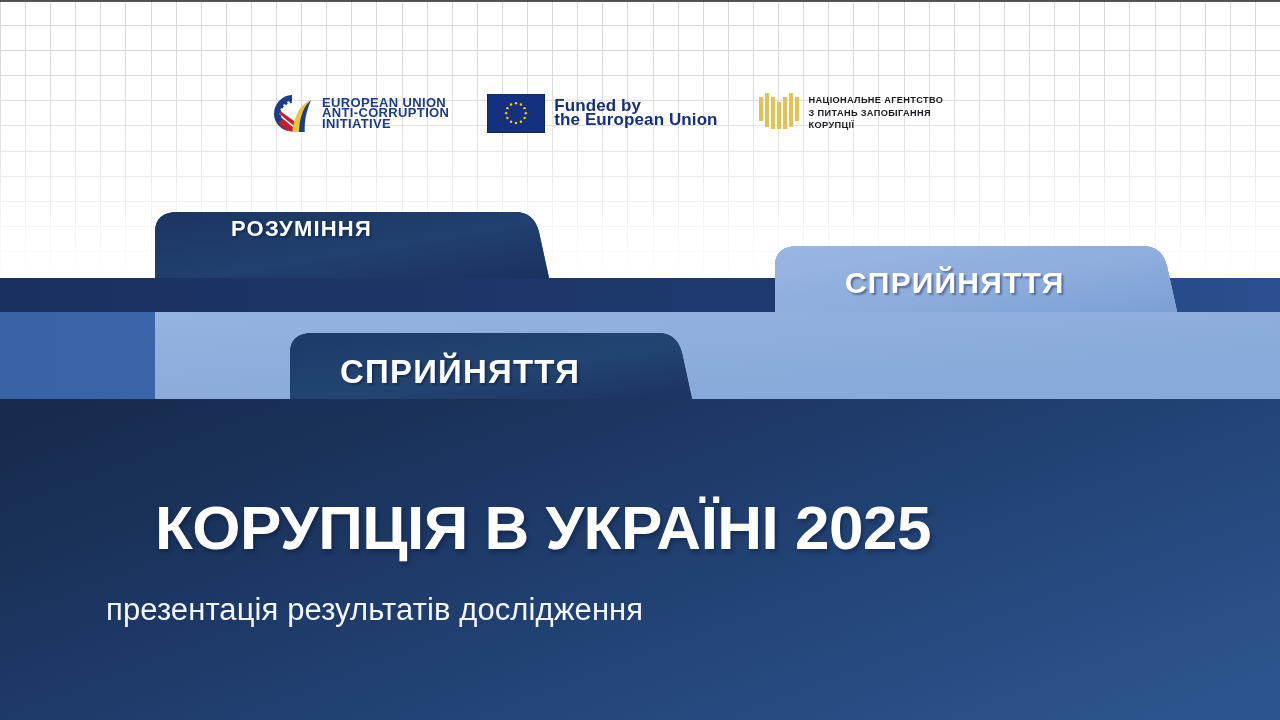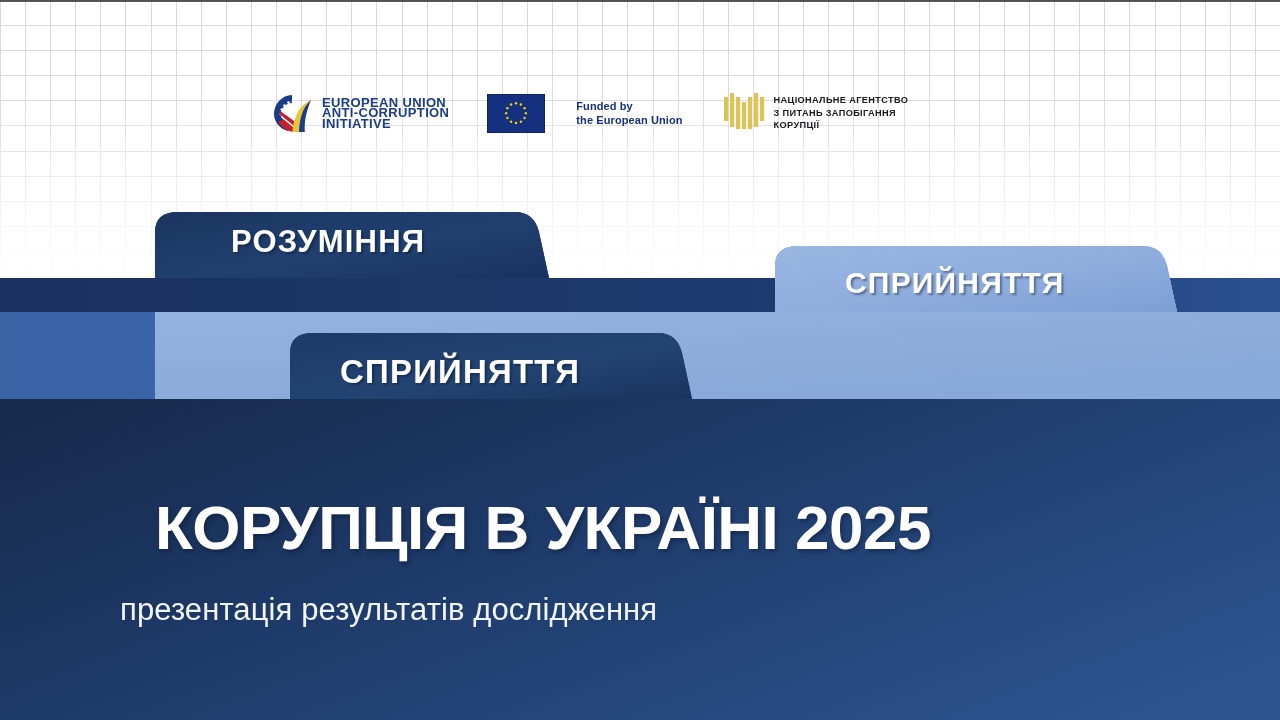--- a/index.html
+++ b/index.html
@@ -82,22 +82,22 @@
   }
 
   
   .eu-wrap { display:flex; align-items:center; gap:9px; margin-left:38px; }
   .eu-flag {
     width:58px; height:39px; background:#15307e;
     position:relative; border:1px solid #10265f;
   }
   .eu-flag svg { position:absolute; inset:0; }
   .eu-text {
-    font-size:11px; font-weight:700; line-height:14px;
-    color:#15307e; white-space:pre-line; letter-spacing:.1px;margin-left:22px;
+    font-size:17px; font-weight:700; line-height:14px;
+    color:#15307e; white-space:pre-line; letter-spacing:.1px;
   }
 
   
   .nazk-wrap { display:flex; align-items:center; gap:9px; margin-left:38px; }
   .nazk-mark { width:44px; height:44px; }
   .nazk-text {
     font-size:9.2px; font-weight:700; line-height:12.6px;
     color:#19191f; letter-spacing:.35px; white-space:pre-line;
   }
 
@@ -107,37 +107,37 @@
 
   .tab-label {
     position:absolute;
     font-weight:700;
     color:#ffffff;
     letter-spacing:1.2px;
     white-space:nowrap;
     text-shadow: 2px 2px 2px rgba(10,20,45,.40);
     font-family:"Liberation Sans", sans-serif;
   }
-  #tab-label-0 { left:231px; top:224px; font-size:31px; }
+  #tab-label-0 { left:231px; top:216px; font-size:22px; }
   #tab-label-1 { left:845px; top:266px; font-size:30px; }
   #tab-label-2 { left:340px; top:353px; font-size:33px; }
 
   
   #headline {
     position:absolute; left:108px; top:497px;
     font-size:62px; line-height:62px;
     font-weight:700; color:#ffffff;
     letter-spacing:-.5px;
     text-shadow: 2px 3px 4px rgba(5,12,35,.35);
     white-space:nowrap;
     font-family:"Liberation Sans", sans-serif;
     margin-left:47px;
   }
   #subhead {
-    position:absolute; left:120px; top:592px;
+    position:absolute; left:106px; top:592px;
     font-size:31px; line-height:36px;
     font-weight:400; color:#f2f5fb;
     letter-spacing:.1px; white-space:nowrap;
     font-family:"Liberation Sans", sans-serif;
   }
 </style>
 </head>
 <body>
 
 <div id="slide">

